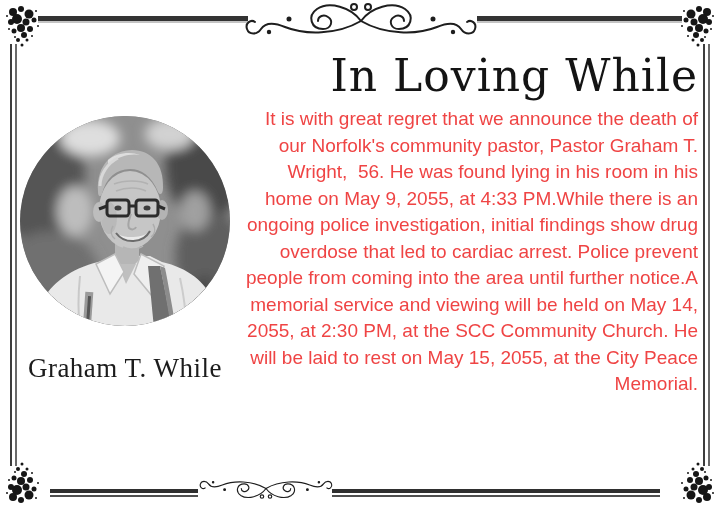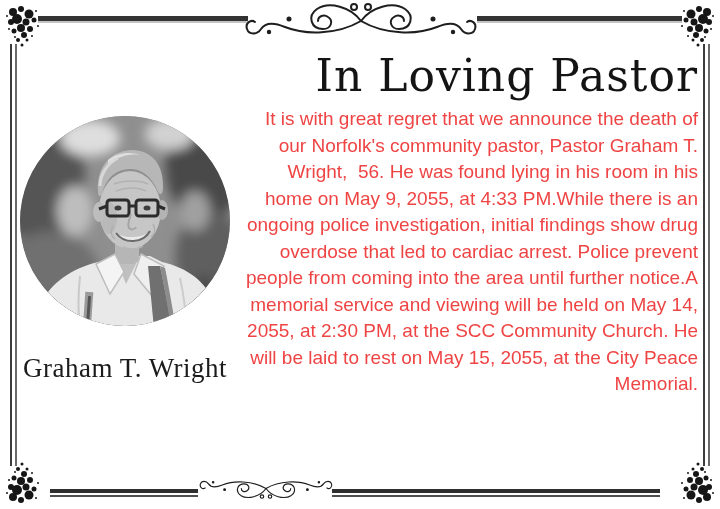--- a/index.html
+++ b/index.html
@@ -239,19 +239,19 @@
 
         <path d="M99,119 C106,127 121,127 128,117 C121,122 106,122 99,119 Z" fill="#eaeaea"></path>
         <path d="M96,117 C104,128 123,128 130,115" stroke="#6b6b6b" stroke-width="2" fill="none"></path>
         <path d="M93,110 C90,115 91,120 95,123" stroke="#adadad" stroke-width="1.5" fill="none"></path>
         <path d="M133,108 C136,113 135,118 131,121" stroke="#adadad" stroke-width="1.5" fill="none"></path>
         <path d="M103,131 C108,134 118,134 123,130" stroke="#b5b5b5" stroke-width="1.5" fill="none"></path>
       </g>
     </svg>
   </div>
 
-  <div class="caption">Graham T. Wright</div>
-
-  <div class="title">In Loving Pastor</div>
+  <div class="caption">Graham T. While</div>
+
+  <div class="title">In Loving While</div>
 
   <div class="announcement">It is with great regret that we announce the death of our Norfolk's community pastor, Pastor Graham T. Wright,  56. He was found lying in his room in his home on May 9, 2055, at 4:33 PM.While there is an ongoing police investigation, initial findings show drug overdose that led to cardiac arrest. Police prevent people from coming into the area until further notice.A memorial service and viewing will be held on May 14, 2055, at 2:30 PM, at the SCC Community Church. He will be laid to rest on May 15, 2055, at the City Peace Memorial.</div>
 
 </div>
 
 </body></html>

